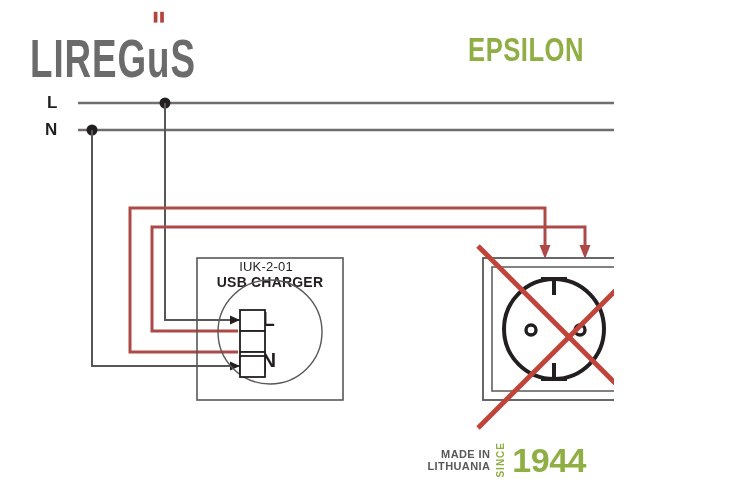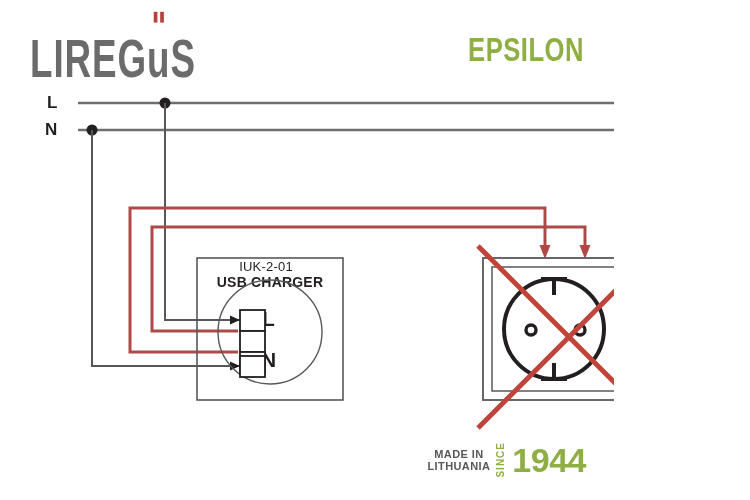--- a/index.html
+++ b/index.html
@@ -112,21 +112,21 @@
     align-items: center;
     gap: 6px;
   }
   .footer-made {
     font-family: "Liberation Sans", sans-serif;
     font-size: 11px;
     font-weight: 700;
     line-height: 1.15;
     color: #58585a;
     letter-spacing: 0.4px;
-    text-align: center;
+    text-align: right;
   }
   .footer-since {
     font-family: "Liberation Sans", sans-serif;
     font-size: 10px;
     font-weight: 700;
     color: #8fae44;
     letter-spacing: 1px;
     writing-mode: vertical-rl;
     transform: rotate(180deg);
     line-height: 1;

